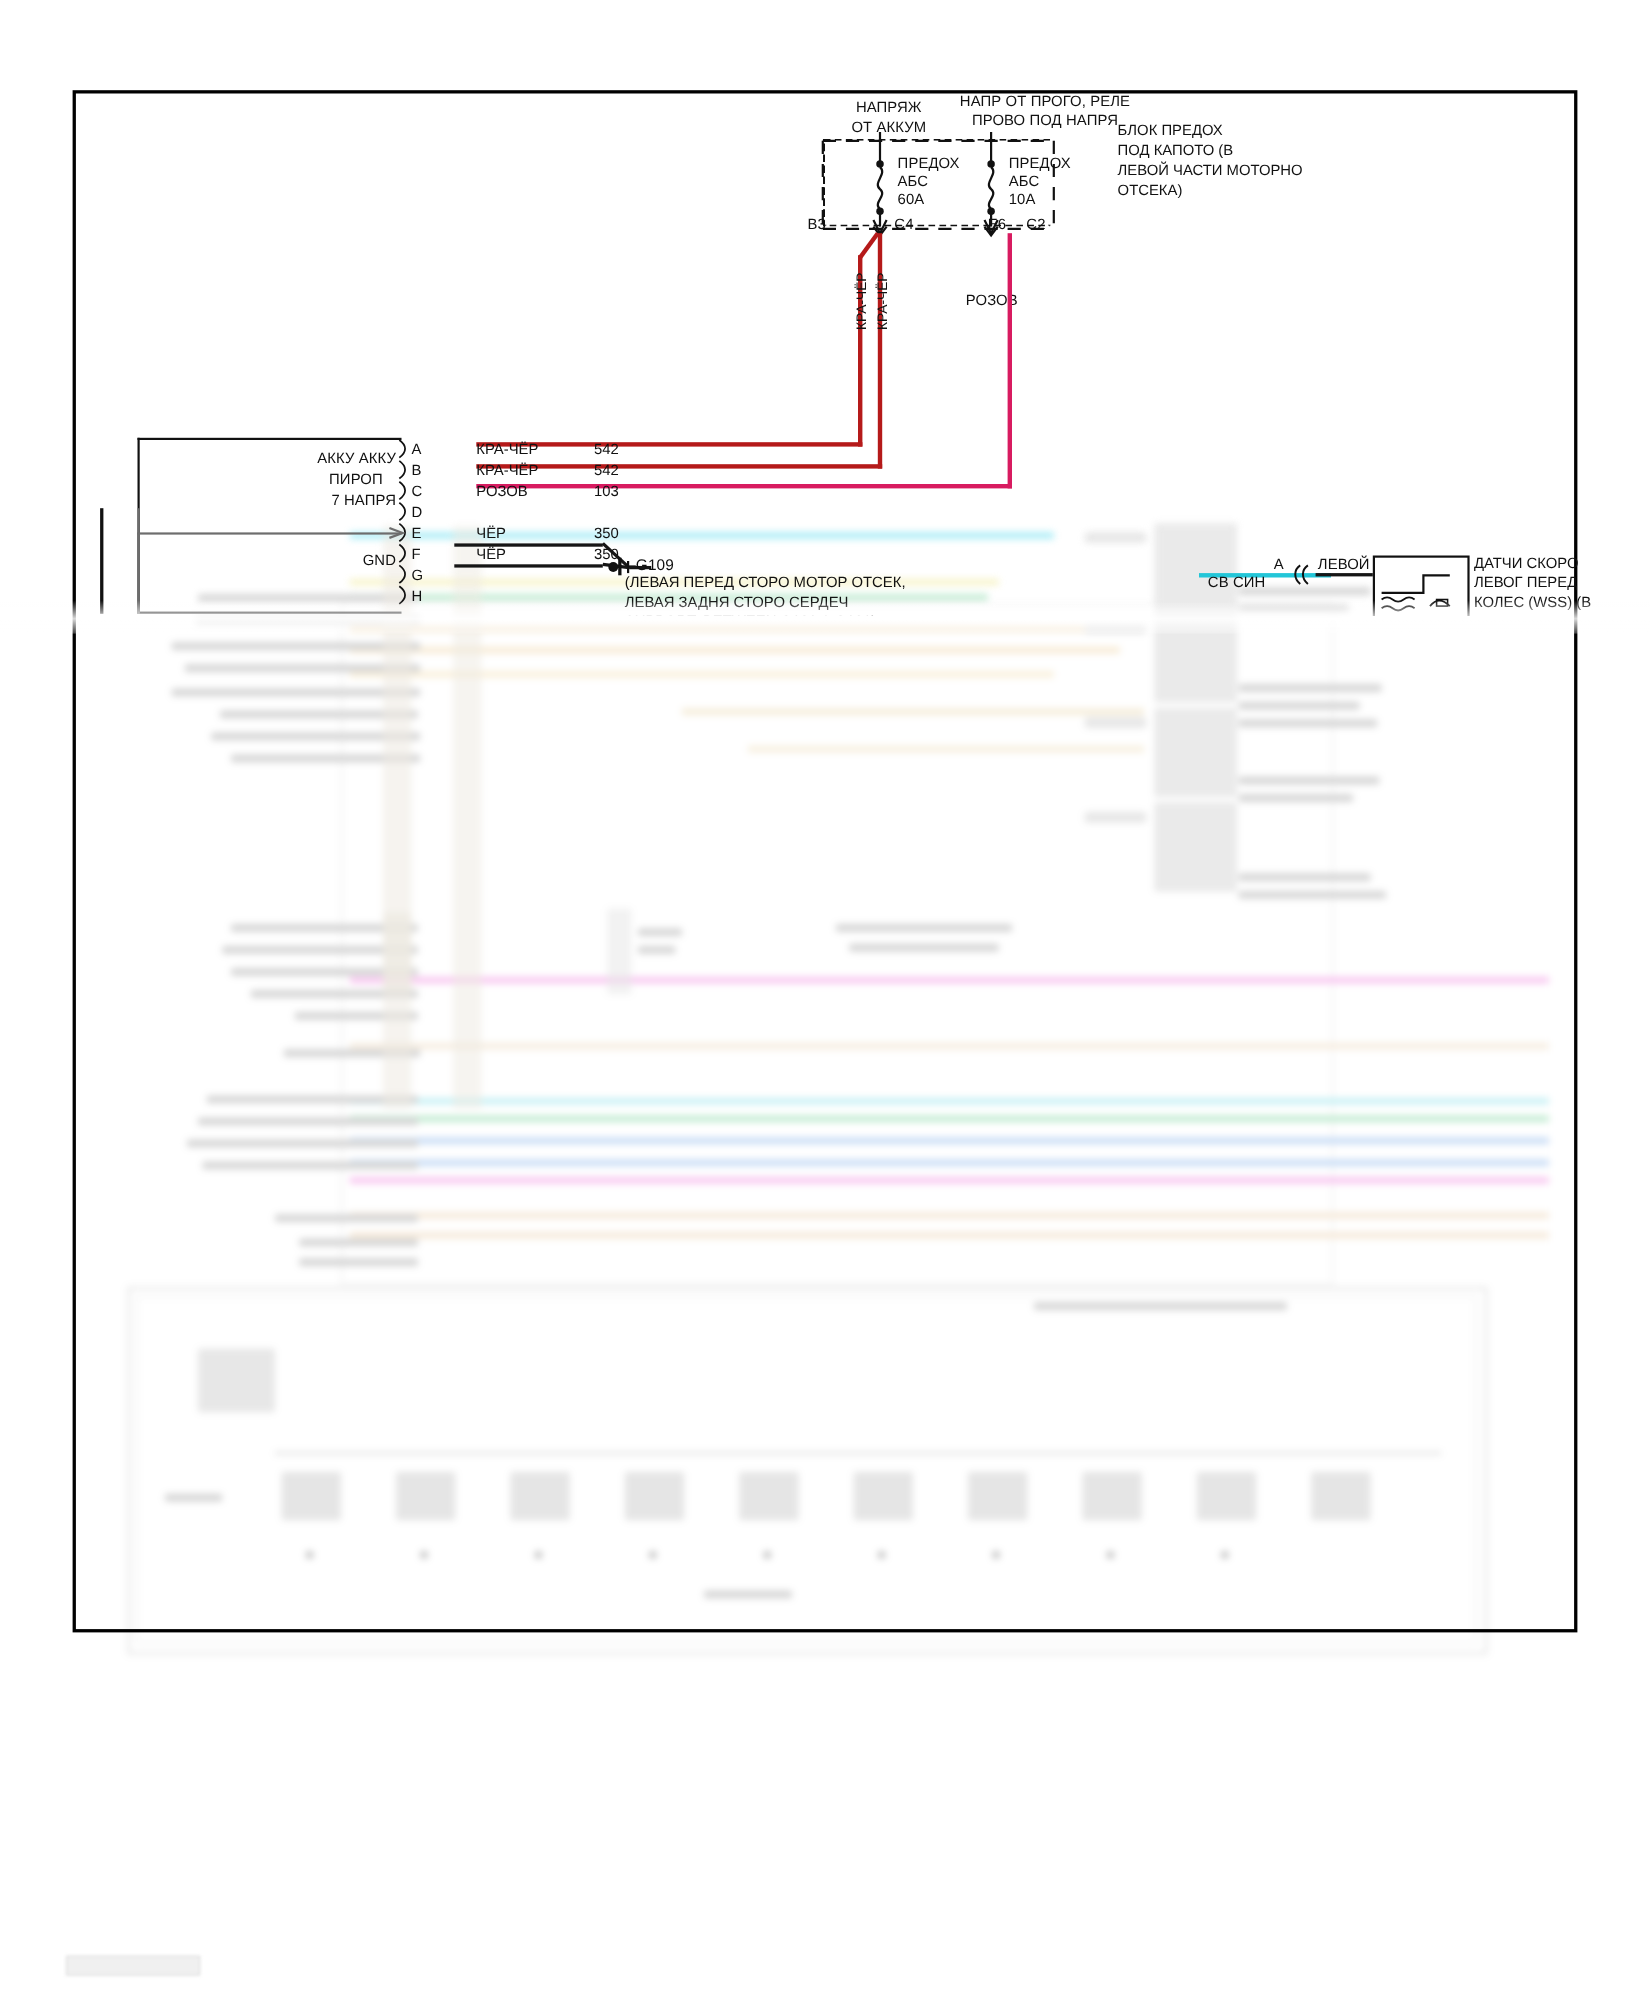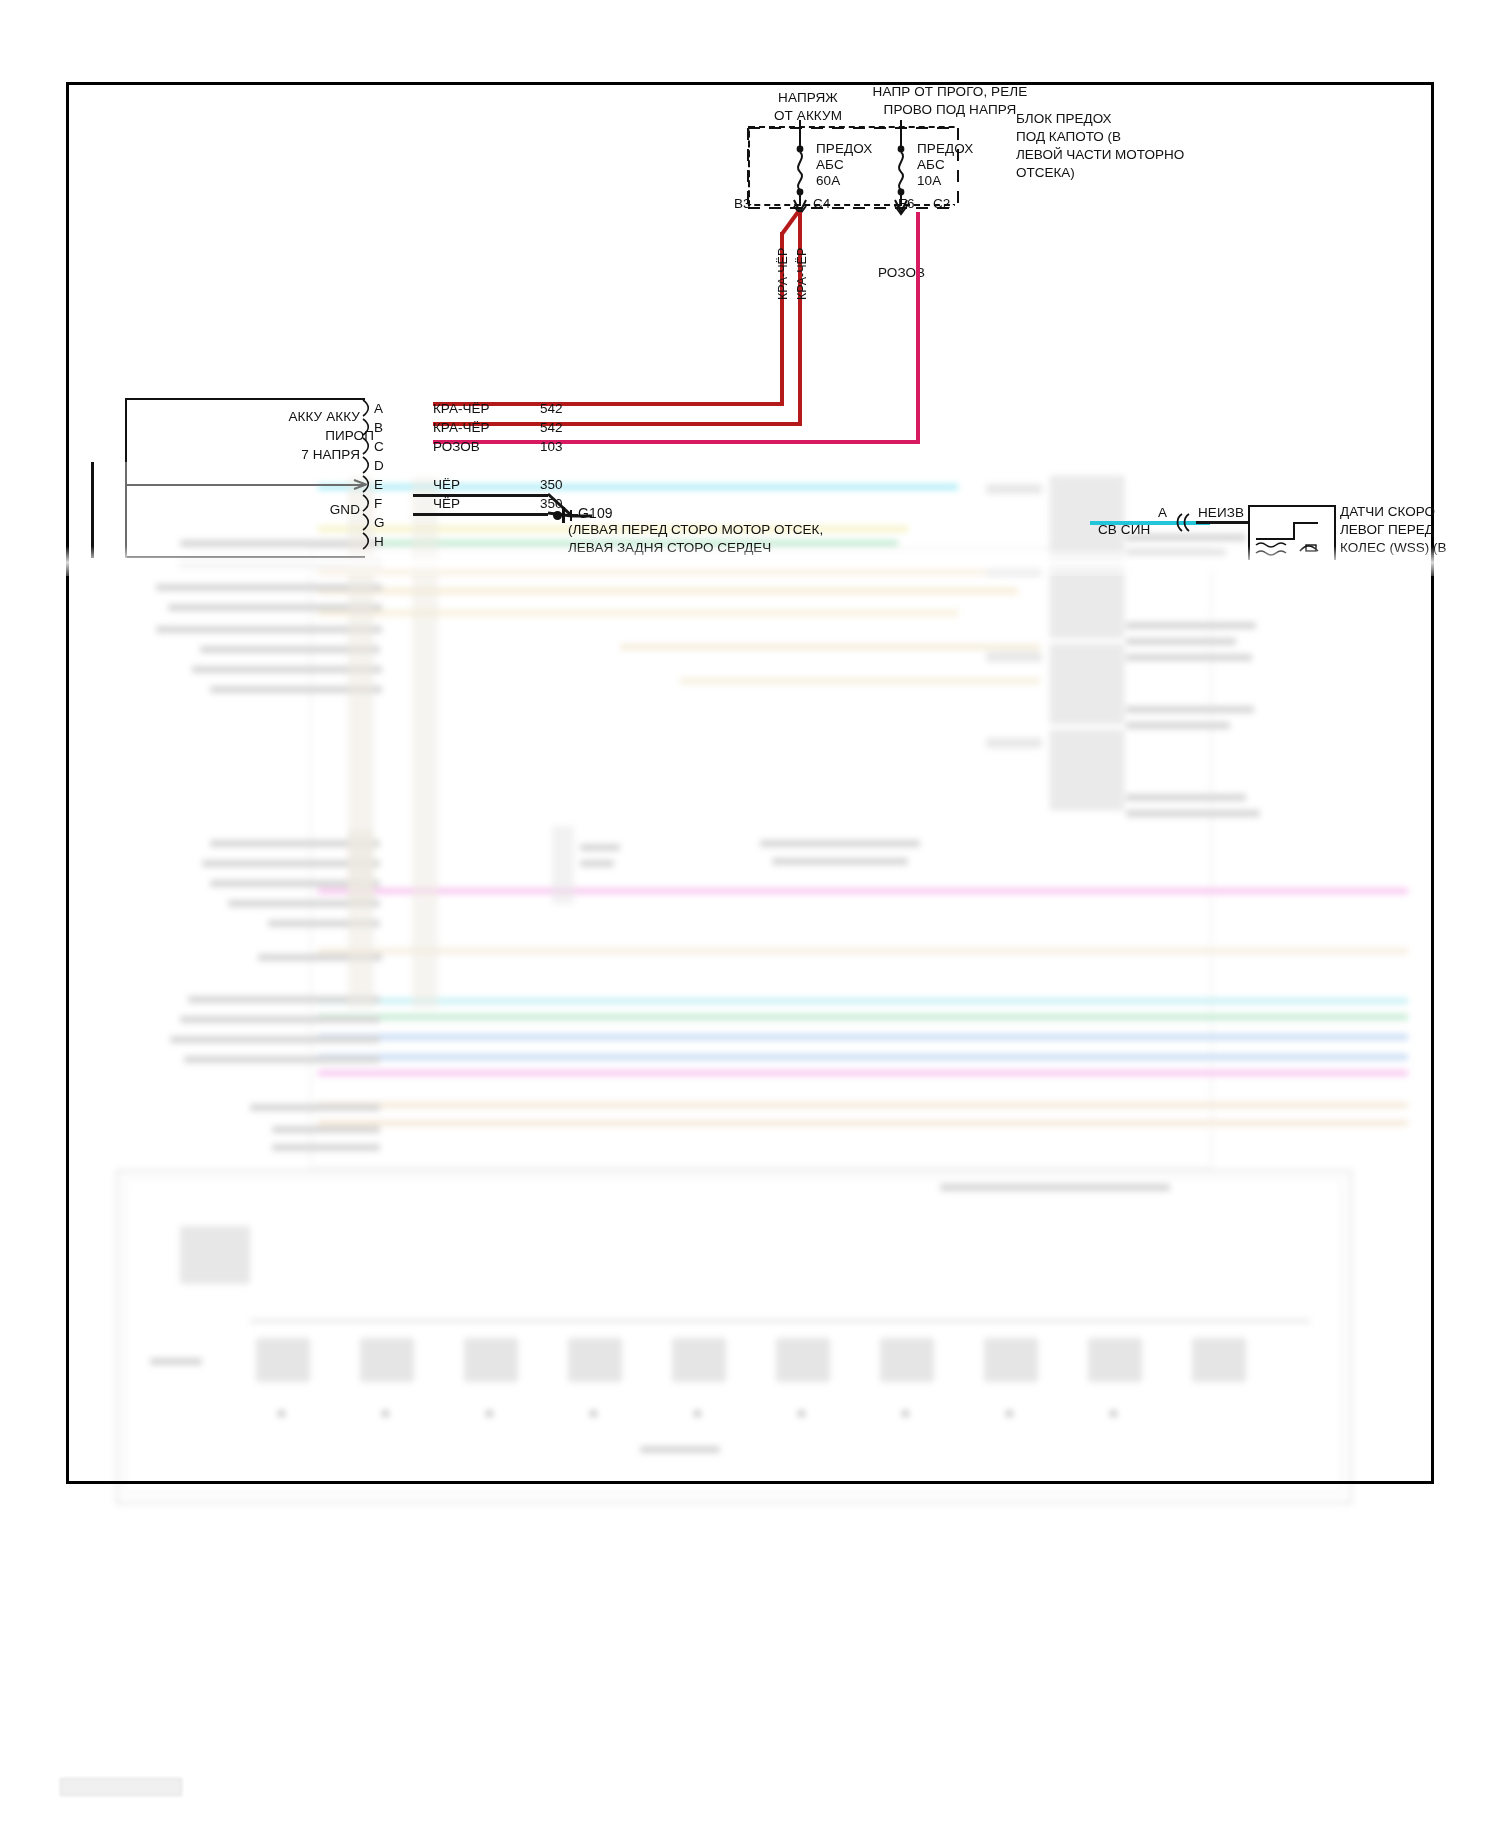--- a/index.html
+++ b/index.html
@@ -255,21 +255,21 @@
     <div class="vtext" style="left:795px;top:300px;">КРА-ЧЁР</div>
     <div class="lbl" style="left:878px;top:265px;">РОЗОВ</div>
 
     <div class="wire w-pink" style="left:916px;top:212px;width:4px;height:232px;"></div>
     <div class="wire w-pink" style="left:433px;top:440px;width:487px;height:4px;"></div>
 
 
     <div class="ebcm" style="left:125px;top:398px;width:240px;height:160px;border-right:none;"></div>
 
     <div class="lbl r" style="left:205px;top:409px;width:155px;">АККУ АККУ</div>
-    <div class="lbl r" style="left:219px;top:428px;width:155px;">ПИРОП</div>
+    <div class="lbl r" style="left:193px;top:428px;width:155px;">ПИРОП</div>
     <div class="lbl r" style="left:205px;top:447px;width:155px;">7 НАПРЯ</div>
     <div class="lbl r" style="left:205px;top:502px;width:155px;">GND</div>
 
     <svg class="arrow" style="left:360px;top:398px;" width="16" height="162">
       <path d="M3,400  " stroke="none"></path>
       <path d="M3,2  C10,7 10,13 3,18" stroke="#111" stroke-width="1.6" fill="none"></path>
       <path d="M3,21 C10,26 10,32 3,37" stroke="#111" stroke-width="1.6" fill="none"></path>
       <path d="M3,40 C10,45 10,51 3,56" stroke="#111" stroke-width="1.6" fill="none"></path>
       <path d="M3,59 C10,64 10,70 3,75" stroke="#111" stroke-width="1.6" fill="none"></path>
       <path d="M3,78 C10,83 10,89 3,94" stroke="#111" stroke-width="1.6" fill="none"></path>
@@ -328,21 +328,21 @@
       <path d="M2,2 L14,6.5 L2,11" stroke="#6d6d6d" stroke-width="2" fill="none"></path>
     </svg>
 
     <div class="wire w-cyan" style="left:1090px;top:521px;width:120px;height:4px;"></div>
     <div class="lbl" style="left:1098px;top:522px;">СВ СИН</div>
     <div class="lbl" style="left:1158px;top:505px;">A</div>
     <svg class="arrow" style="left:1172px;top:512px;" width="22" height="22">
       <path d="M10,2 C4,6 4,14 10,19" stroke="#111" stroke-width="1.8" fill="none"></path>
       <path d="M17,2 C11,6 11,14 17,19" stroke="#111" stroke-width="1.8" fill="none"></path>
     </svg>
-    <div class="lbl" style="left:1198px;top:505px;">НЕИЗВ</div>
+    <div class="lbl" style="left:1198px;top:505px;">ЛЕВОЙ</div>
     <div class="wire w-blk" style="left:1196px;top:521px;width:54px;height:3px;"></div>
 
     <div class="wss-box" style="left:1248px;top:505px;width:88px;height:58px;"></div>
     <svg class="arrow" style="left:1248px;top:505px;" width="90" height="60">
       <path d="M8,34 H46 V18 H70" stroke="#111" stroke-width="2" fill="none"></path>
       <path d="M8,40 q5,-4 10,0 q5,4 10,0 q5,-4 10,0" stroke="#111" stroke-width="1.6" fill="none"></path>
       <path d="M8,48 q5,-4 10,0 q5,4 10,0 q5,-4 10,0" stroke="#111" stroke-width="1.6" fill="none"></path>
       <path d="M52,46 q8,-10 18,0" stroke="#111" stroke-width="1.6" fill="none"></path>
       <rect x="58" y="40" width="10" height="6" stroke="#111" stroke-width="1.4" fill="none"></rect>
     </svg>

